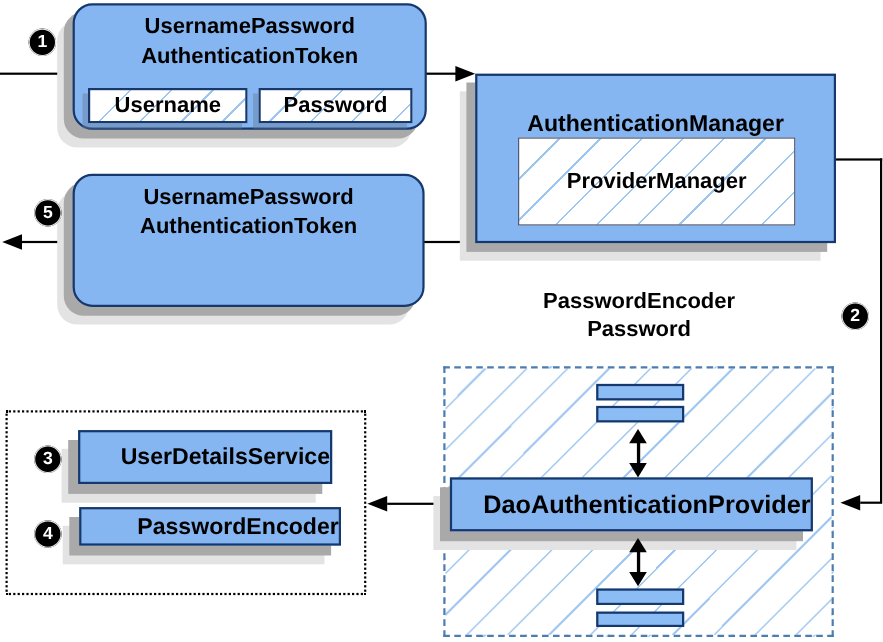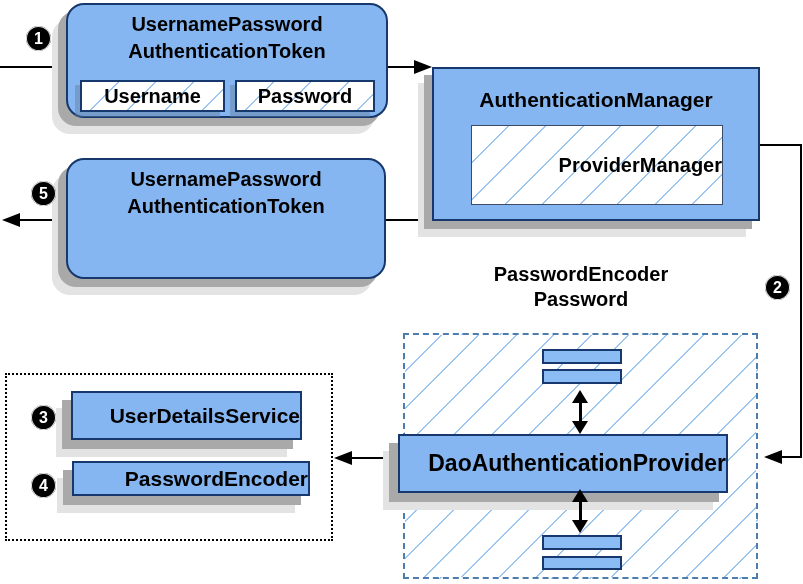--- a/index.html
+++ b/index.html
@@ -24,39 +24,39 @@
     border:2.5px solid var(--node-border);
     box-shadow:-8px 8px 0 0 var(--shadow-dark), -14px 16px 0 0 var(--shadow-light);
     z-index:2;
   }
   .rounded{border-radius:18px;}
   .node-title{
     position:absolute;left:0;right:0;top:6px;
     text-align:center;font-weight:bold;font-size:20px;line-height:27px;color:#000;
   }
   .single-title{
-    position:absolute;left:0;right:0;top:19px;
+    position:absolute;left:0;right:0;top:32px;
     text-align:center;font-weight:bold;font-size:21px;color:#000;
   }
   .hatch{
     background-color:#fff;
     background-image:repeating-linear-gradient(135deg,transparent 0,transparent 25px,var(--hatch-line) 25px,var(--hatch-line) 26.5px);
   }
   .field{
     position:absolute;height:32px;
     border:2.5px solid var(--node-border);
     display:flex;align-items:center;justify-content:center;
     font-weight:bold;font-size:20px;color:#000;
     box-shadow:-5px 5px 0 0 rgba(100,125,160,0.45);
     text-align:right;
   }
   .inner-plain{
     position:absolute;
     border:1.5px solid #3c4a66;
-    display:flex;align-items:center;justify-content:flex-end;
+    display:flex;align-items:center;justify-content:center;
     font-weight:bold;font-size:20px;color:#000;
   }
   .flat-node{
     position:absolute;
     background:var(--node-fill);
     border:2px solid var(--node-border);
     box-shadow:-9px 9px 0 0 var(--shadow-dark), -15px 17px 0 0 var(--shadow-light);
     display:flex;align-items:center;justify-content:flex-end;
     font-weight:bold;color:#000;
     z-index:2;
@@ -179,21 +179,21 @@
 
   <div class="bar" style="left:542px;top:349px;"></div>
   <div class="bar" style="left:542px;top:369px;"></div>
 
   <div class="dbl-arrow" style="left:572px;top:390px;height:44px;">
     <div class="tip-up"></div>
       <div class="shaft"></div>
       <div class="tip-down"></div>
   </div>
 
-  <div class="flat-node" style="left:398px;top:434px;width:330px;height:59px;font-size:23px;padding-left:16px;">
+  <div class="flat-node" style="left:409px;top:434px;width:330px;height:49px;font-size:23px;padding-left:16px;">
     <span>DaoAuthenticationProvider</span>
   </div>
 
   <div class="dbl-arrow" style="left:572px;top:489px;height:44px;">
     <div class="tip-up"></div>
       <div class="shaft"></div>
       <div class="tip-down"></div>
   </div>
 
   <div class="bar" style="left:542px;top:535px;"></div>

